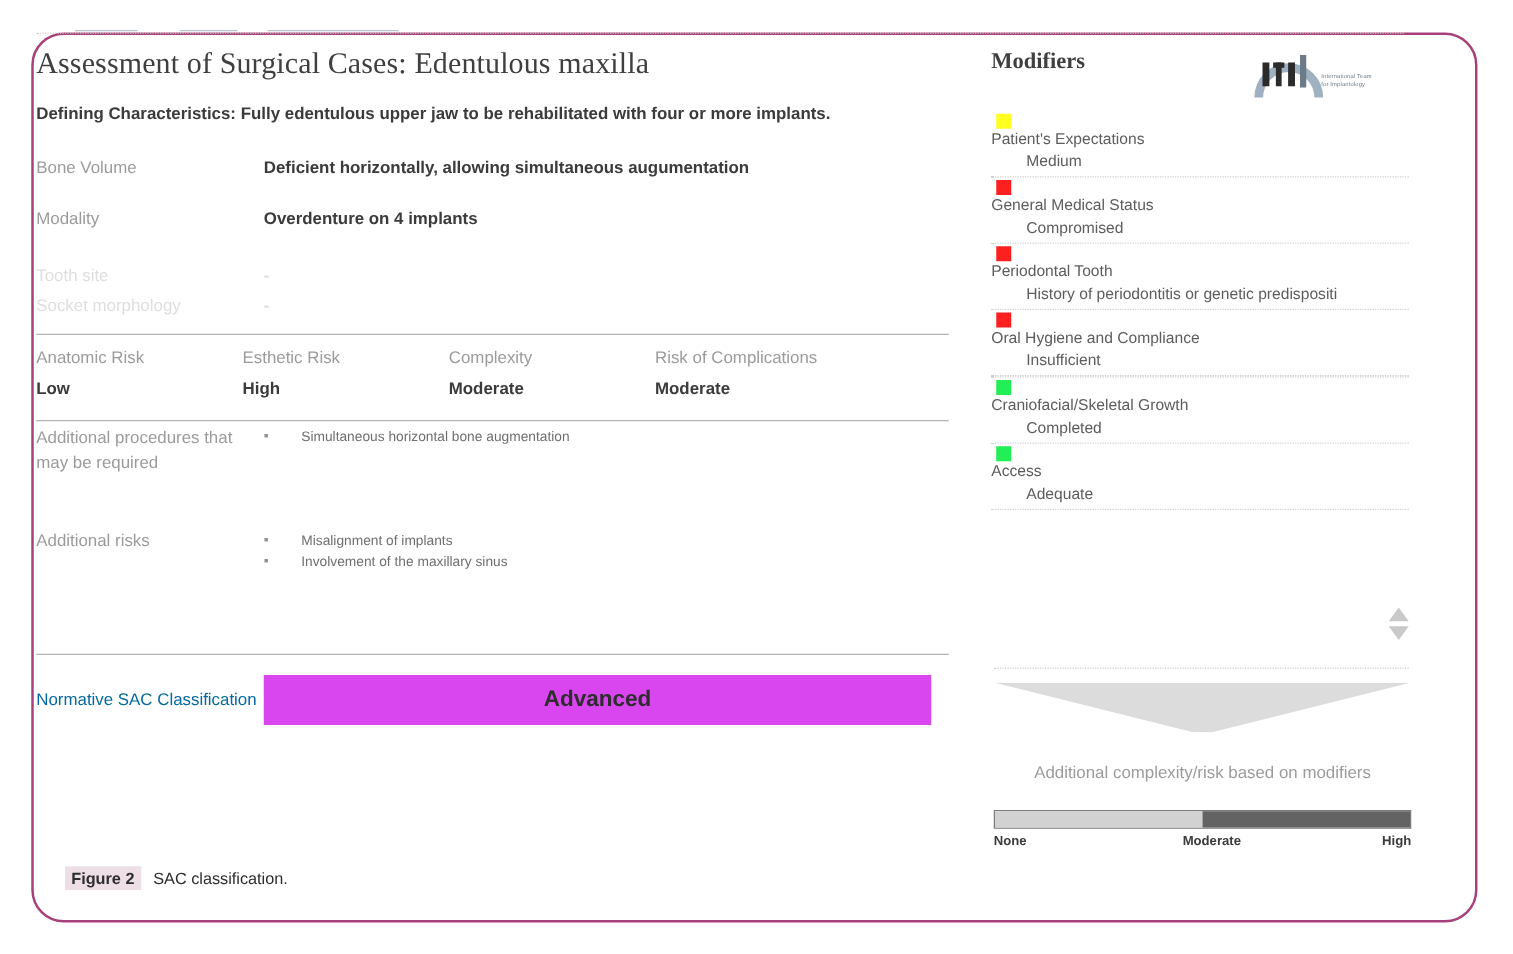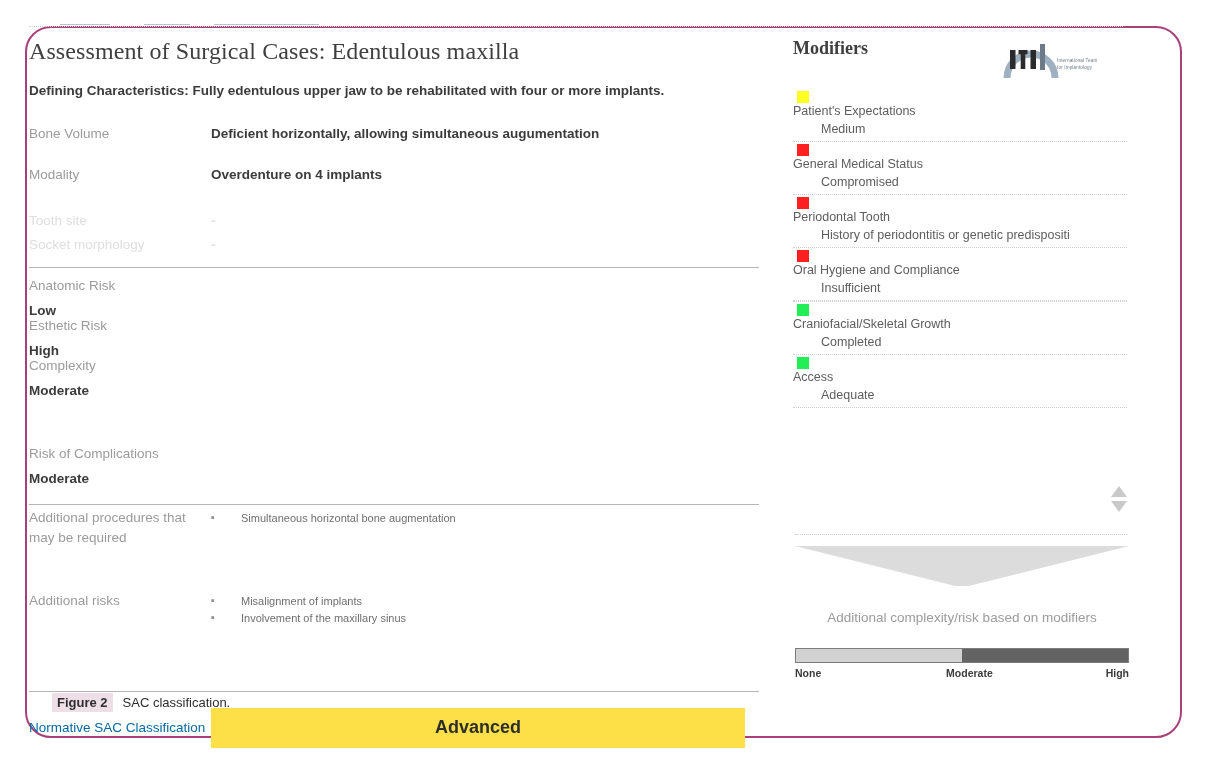--- a/index.html
+++ b/index.html
@@ -120,24 +120,23 @@
   .solid-rule {
     border: none;
     border-top: 1.5px solid #b5b5b5;
     margin: 0;
   }
 
   
   .risk-grid {
     display: flex;
     margin-top: 10px;
-    flex-direction: column;
   }
   .risk-cell { width: 165px; flex: none; }
-  .risk-cell:last-child { width: auto; margin-top: 48px; }
+  .risk-cell:last-child { width: auto; }
   .risk-head {
     font-size: 13.5px;
     color: #9b9b9b;
     white-space: nowrap;
   }
   .risk-val {
     font-size: 13.5px;
     font-weight: bold;
     color: #3b3b3b;
     margin-top: 10px;
@@ -184,21 +183,21 @@
   .sac-label {
     width: 182px;
     flex: none;
     font-size: 13.5px;
     color: #0369a1;
     line-height: 1.45;
   }
   .sac-banner {
     width: 534px;
     height: 40px;
-    background: #fde047;
+    background: #d946ef;
     display: flex;
     align-items: center;
     justify-content: center;
     font-size: 18px;
     font-weight: bold;
     color: #2d2d2d;
   }
 
   
   .right-col {

